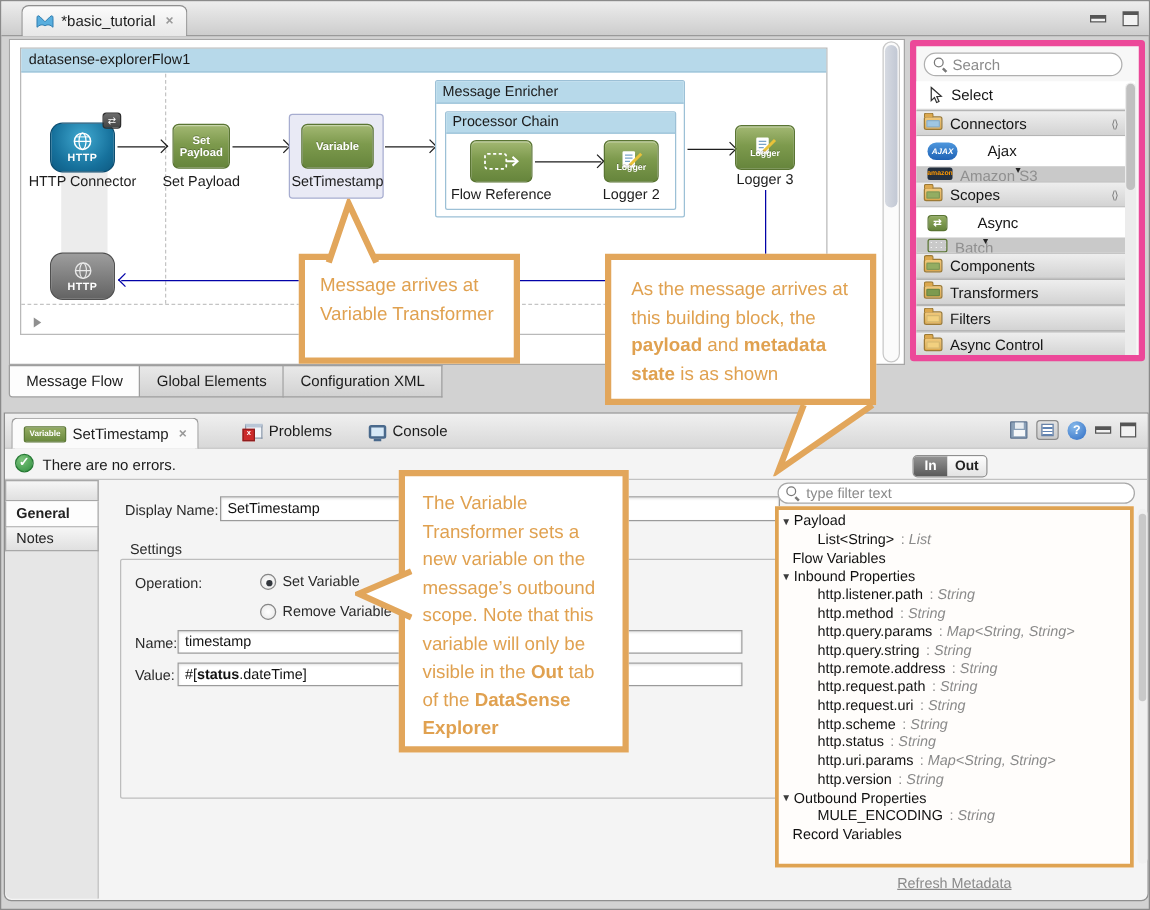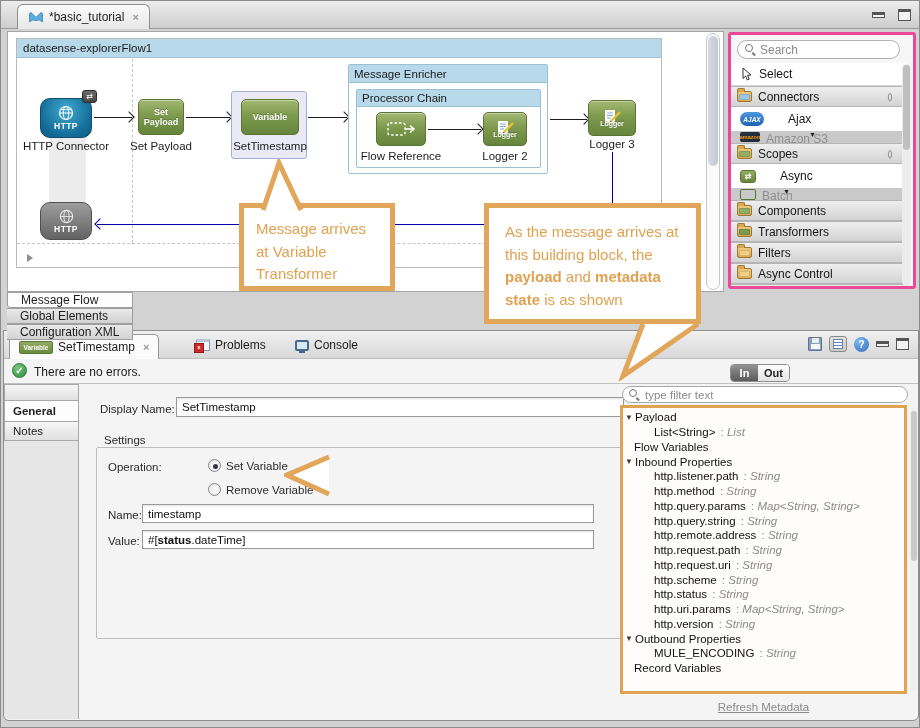--- a/index.html
+++ b/index.html
@@ -36,21 +36,21 @@
 .enchead { height:18px; background:#b7d9ea; border-bottom:1px solid #9cc2d8; font-size:11.5px; color:#1a1a1a; display:flex; align-items:center; padding-left:5px; }
 .arr { position:absolute; border-top:1.5px solid #1d1d1d; }
 .arr::after { content:""; position:absolute; right:-1px; top:-4.7px; width:7px; height:7px; border-top:1.5px solid #1d1d1d; border-right:1.5px solid #1d1d1d; transform:rotate(45deg); }
 .arrb { position:absolute; border-top:1.5px solid #0202a8; }
 .arrb::before { content:""; position:absolute; left:-1px; top:-4.7px; width:7px; height:7px; border-bottom:1.5px solid #0202a8; border-left:1.5px solid #0202a8; transform:rotate(45deg); }
 .vline { position:absolute; border-left:1.5px solid #0202a8; }
 .vsb { position:absolute; width:14px; background:#fbfbfb; border:1px solid #c8c8c8; border-radius:7px; }
 .vsb .thumb { position:absolute; left:1px; right:1px; background:linear-gradient(90deg,#d6dae2,#c2c8d4); border-radius:6px; }
 
 
-.palette { position:absolute; left:727px; top:31px; width:188px; height:257px; background:#f7f7f7; border:3px solid #ec4899; border-radius:3px; overflow:hidden; }
+.palette { position:absolute; left:727px; top:31px; width:188px; height:257px; background:#f7f7f7; border:5px solid #ec4899; border-radius:3px; overflow:hidden; }
 .psearch { margin:5px 13px 4px 6px; height:19px; border:1px solid #b0b0b0; border-radius:10px; background:#fff; display:flex; align-items:center; gap:4px; padding:0 7px; font-size:12px; color:#8a8a8a; }
 .prow { display:flex; align-items:center; gap:6px; padding-left:9px; font-size:12px; color:#151515; background:#fff; width:175px; }
 .prow.sel-row { height:23px; border-bottom:1px solid #d8d8d8; }
 .prow.hdr { height:21px; background:linear-gradient(#eeeeee,#d3d3d3); border-top:1px solid #b5b5b5; border-bottom:1px solid #b5b5b5; padding-left:6px; }
 .prow.item { height:24px;gap:24px; }
 .prow.clip { height:12px; overflow:hidden; align-items:flex-start; padding-top:1px; background:#c9c9c9; color:#8f8f8f; position:relative; }
 .prow.cut { height:21px; background:linear-gradient(#eeeeee,#d3d3d3); border-top:1px solid #b5b5b5; padding-left:6px; }
 .chev { margin-left:auto; margin-right:14px; color:#7a7a7a; font-size:9px; letter-spacing:-1px; }
 .clipdrop { position:absolute; left:78px; top:0px; font-size:7px; color:#222; }
 .folder { width:15px; height:11px; position:relative; background:linear-gradient(#f0c97c,#dca84e); border:1px solid #9c7a35; border-radius:2px; flex:none; }
@@ -63,21 +63,21 @@
 .bdg-async { width:16px; height:13px; background:linear-gradient(#93ad62,#66853c); border:1px solid #5a7533; border-radius:3px; font-size:8px; }
 .bdg-async::after { content:"⇄"; }
 .bdg-batch { width:16px; height:11px; background:linear-gradient(#93ad62,#66853c); border:1px solid #5a7533; border-radius:2px; background-image:radial-gradient(#fff 22%,transparent 25%); background-size:4px 4px; }
 .psb { position:absolute; right:2px; top:29px; width:9px; height:222px; background:#ececec; border-radius:5px; }
 .psb .thumb { position:absolute; left:1px; right:1px; top:1px; height:85px; background:#c0c0c0; border-radius:4px; }
 .mag { width:11px; height:11px; position:relative; display:inline-block; flex:none; }
 .mag::before { content:""; position:absolute; left:0; top:0; width:6px; height:6px; border:1.5px solid #787878; border-radius:50%; }
 .mag::after { content:""; position:absolute; left:7.5px; top:7.5px; width:4px; height:1.6px; background:#787878; transform:rotate(45deg); transform-origin:0 0; }
 
 
-.etabs { position:absolute; left:6px; top:291px; height:26px; display:flex; z-index:5;flex-direction:column; }
+.etabs { position:absolute; left:6px; top:291px; height:26px; display:flex; z-index:5; }
 .etab { display:flex; align-items:center; padding:0 13px; font-size:12px; color:#1c1c1c; background:linear-gradient(#e9e9e9,#d2d2d2); border:1px solid #9e9e9e; border-left:none; }
 .etab:first-child { border-left:1px solid #9e9e9e; border-radius:0 0 0 3px; }
 .etab.active { background:#fdfdfd; }
 
 
 .bpanel { position:absolute; left:2px; top:329px; width:916px; height:391px; background:#f4f4f4; border:1px solid #8e8e8e; border-radius:0 0 6px 6px; }
 .bhead { position:absolute; left:0; top:0; right:0; height:28px; background:linear-gradient(#f0f0f0,#d8d8d8); border-bottom:1px solid #bdbdbd; border-radius:0; }
 .ptab { position:absolute; left:5px; top:3px; height:25px; display:flex; align-items:center; gap:5px; padding:0 9px; background:#fbfbfb; border:1px solid #979797; border-bottom:none; border-radius:5px 5px 0 0; font-size:12px; color:#1c1c1c; }
 .chip-var { min-width:34px; height:13px; background:linear-gradient(#93ab62,#6a8a3e); border:1px solid #5c7836; border-radius:2px; color:#fff; font-size:6.5px; font-weight:bold; line-height:11px; text-align:center; padding:0 2px; }
 .viewbtn { position:absolute; top:7px; display:flex; align-items:center; gap:5px; font-size:12px; color:#1c1c1c; }
@@ -491,24 +491,25 @@
     </div>
     <div class="dssb" style="left:906px;top:76px;height:284px;">
         <div class="thumb"></div>
       </div>
     <div class="refresh" style="left:616px;top:370px;width:287px;">Refresh Metadata</div>
   </div>
 
   <svg class="co-tail" style="left:252px;top:158px;" width="56" height="52" viewBox="0 0 56 52">
       <path d="M10 51 L26 4 L48 51" fill="#ffffff" stroke="#e2a65b" stroke-width="5"></path>
     </svg>
-  <div class="co" style="left:238px;top:202px;width:156px;height:88px;padding:10px 12px;"><span>Message arrives at Variable Transformer</span></div>
+  <div class="co" style="left:238px;top:202px;width:177px;height:88px;padding:10px 12px;"><span>Message arrives at Variable Transformer</span></div>
 
   <div class="co" style="left:483px;top:202px;width:217px;height:121px;padding:13px 16px;"><span>As the message arrives at this building block, the </span><span class="b">payload</span><span> and </span><span class="b">metadata state</span><span> is as shown</span></div>
   <svg class="co-tail" style="left:612px;top:318px;" width="92" height="62" viewBox="0 0 92 62">
       <path d="M30 5 L10 57 L85 5" fill="#ffffff" stroke="#e2a65b" stroke-width="5"></path>
     </svg>
 
   <svg class="co-tail" style="left:283px;top:452px;" width="46" height="45" viewBox="0 0 46 45">
       <path d="M45 4 L3 22 L45 41" fill="#ffffff" stroke="#e2a65b" stroke-width="5"></path>
     </svg>
+  <div class="co" style="left:318px;top:375px;width:184px;height:226px;padding:11px 14px;"><span>The Variable Transformer sets a new variable on the message’s outbound scope. Note that this variable will only be visible in the </span><span class="b">Out</span><span> tab of the </span><span class="b">DataSense Explorer</span></div>
 
 </div>
 
 </body></html>

